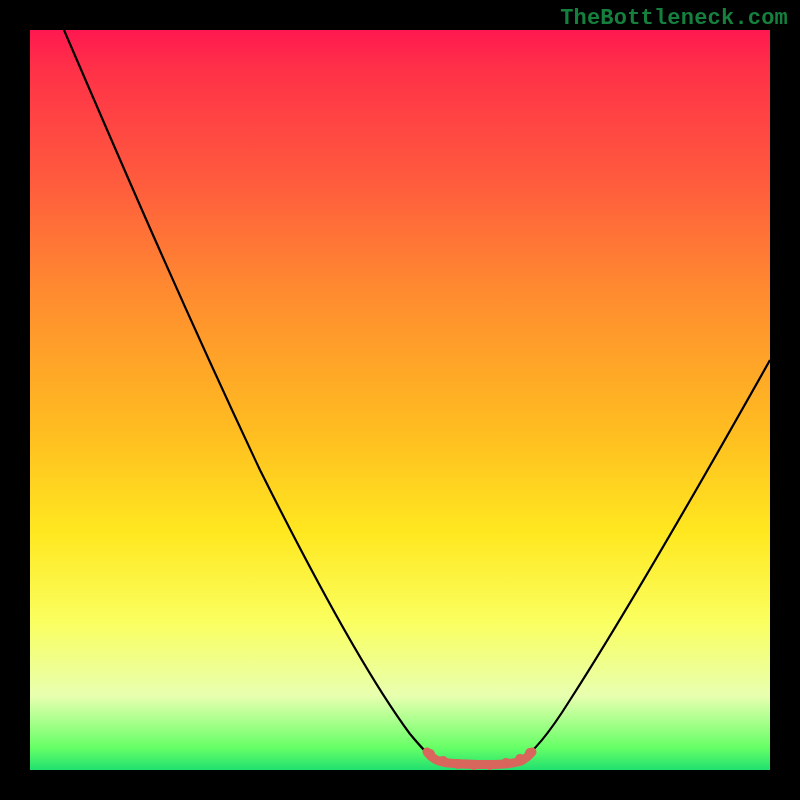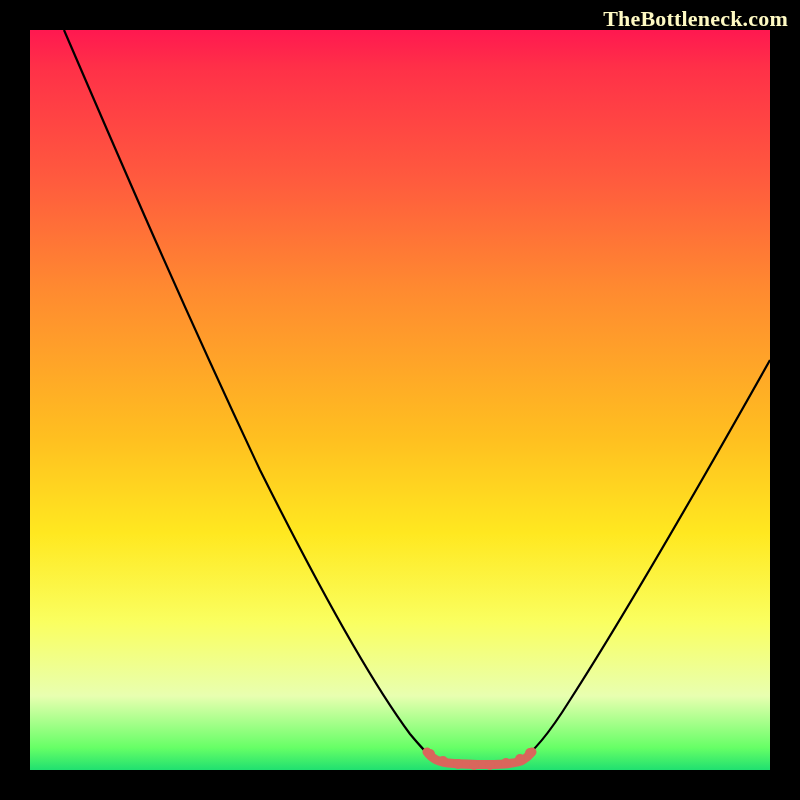--- a/index.html
+++ b/index.html
@@ -7,24 +7,24 @@
   .chart-container {
     position: relative;
     width: 800px;
     height: 800px;
     background: #000;
   }
   .watermark {
     position: absolute;
     top: 6px;
     right: 12px;
-    font-family: Liberation Serif, serif;
+    font-family: Liberation Mono, monospace;
     font-size: 22px;
     font-weight: 600;
-    color: #fef9c3;
+    color: #15803d;
     letter-spacing: 0.2px;
     z-index: 3;
   }
   .plot-area {
     position: absolute;
     left: 30px;
     top: 30px;
     width: 740px;
     height: 740px;
   }

